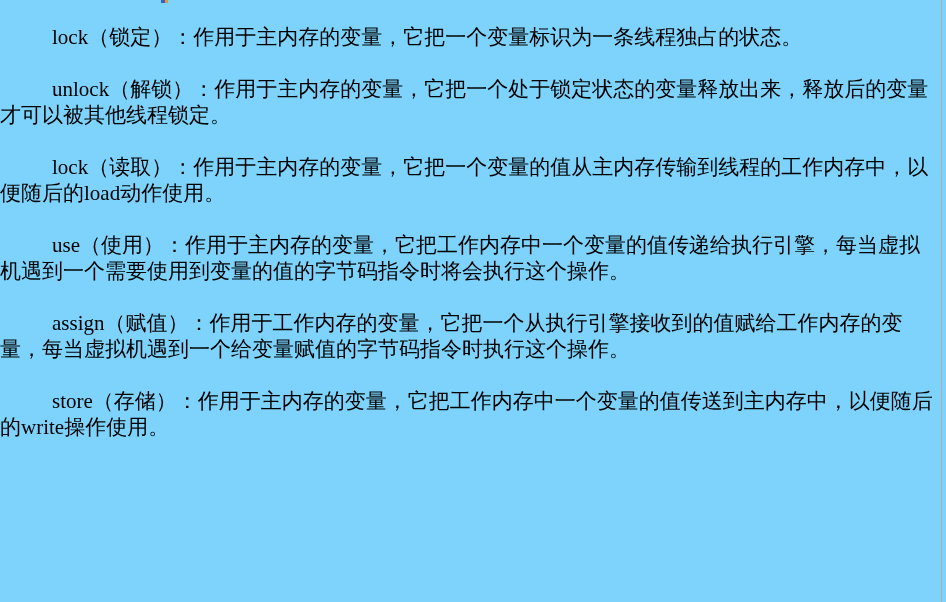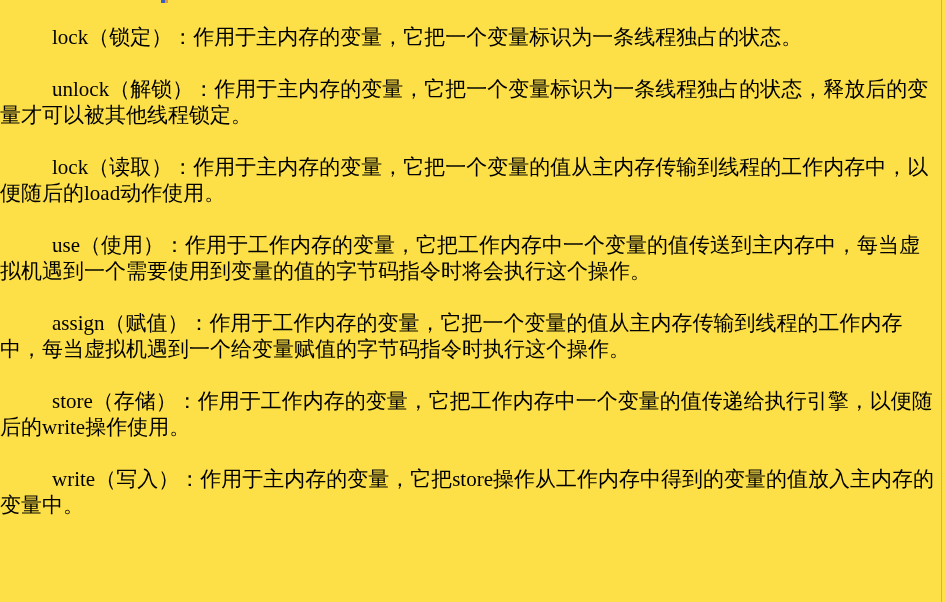--- a/index.html
+++ b/index.html
@@ -10,21 +10,21 @@
     width: 946px;
     height: 602px;
     background: #ffffff;
     overflow: hidden;
     position: relative;
     font-family: "Liberation Serif", "DejaVu Serif", serif;
   }
   .page {
     position: absolute;
     inset: 0;
-    background: #fde047;
+    background: #7dd3fc;
   }
   .text-block {
     position: absolute;
     left: 0;
     top: 0;
     width: 934px;
     padding-top: 24px;
     color: #000000;
     font-size: 21px;
     line-height: 26px;
@@ -67,23 +67,22 @@
 
 <div class="page">
 
   <div class="clipped-artifact">
     <div class="half-left"></div>
     <div class="half-right"></div>
   </div>
 
   <div class="text-block">
     <p>lock（锁定）：作用于主内存的变量，它把一个变量标识为一条线程独占的状态。</p>
-    <p>unlock（解锁）：作用于主内存的变量，它把一个变量标识为一条线程独占的状态，释放后的变量才可以被其他线程锁定。</p>
+    <p>unlock（解锁）：作用于主内存的变量，它把一个处于锁定状态的变量释放出来，释放后的变量才可以被其他线程锁定。</p>
     <p>lock（读取）：作用于主内存的变量，它把一个变量的值从主内存传输到线程的工作内存中，以便随后的load动作使用。</p>
-    <p>use（使用）：作用于工作内存的变量，它把工作内存中一个变量的值传送到主内存中，每当虚拟机遇到一个需要使用到变量的值的字节码指令时将会执行这个操作。</p>
-    <p>assign（赋值）：作用于工作内存的变量，它把一个变量的值从主内存传输到线程的工作内存中，每当虚拟机遇到一个给变量赋值的字节码指令时执行这个操作。</p>
-    <p>store（存储）：作用于工作内存的变量，它把工作内存中一个变量的值传递给执行引擎，以便随后的write操作使用。</p>
-    <p>write（写入）：作用于主内存的变量，它把store操作从工作内存中得到的变量的值放入主内存的变量中。</p>
+    <p>use（使用）：作用于主内存的变量，它把工作内存中一个变量的值传递给执行引擎，每当虚拟机遇到一个需要使用到变量的值的字节码指令时将会执行这个操作。</p>
+    <p>assign（赋值）：作用于工作内存的变量，它把一个从执行引擎接收到的值赋给工作内存的变量，每当虚拟机遇到一个给变量赋值的字节码指令时执行这个操作。</p>
+    <p>store（存储）：作用于主内存的变量，它把工作内存中一个变量的值传送到主内存中，以便随后的write操作使用。</p>
   </div>
 
   <div class="edge-line"></div>
 
 </div>
 
 </body></html>

